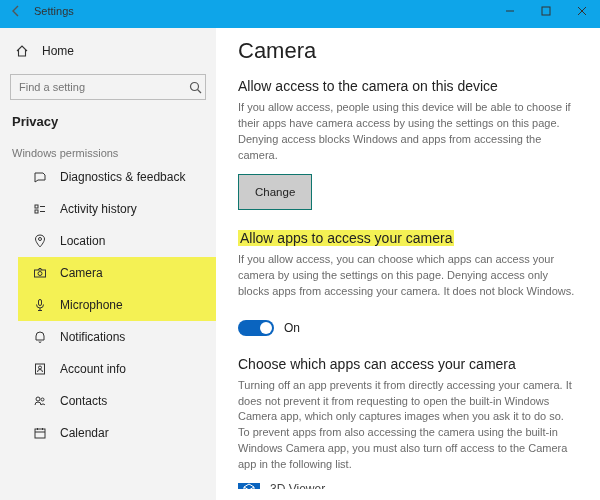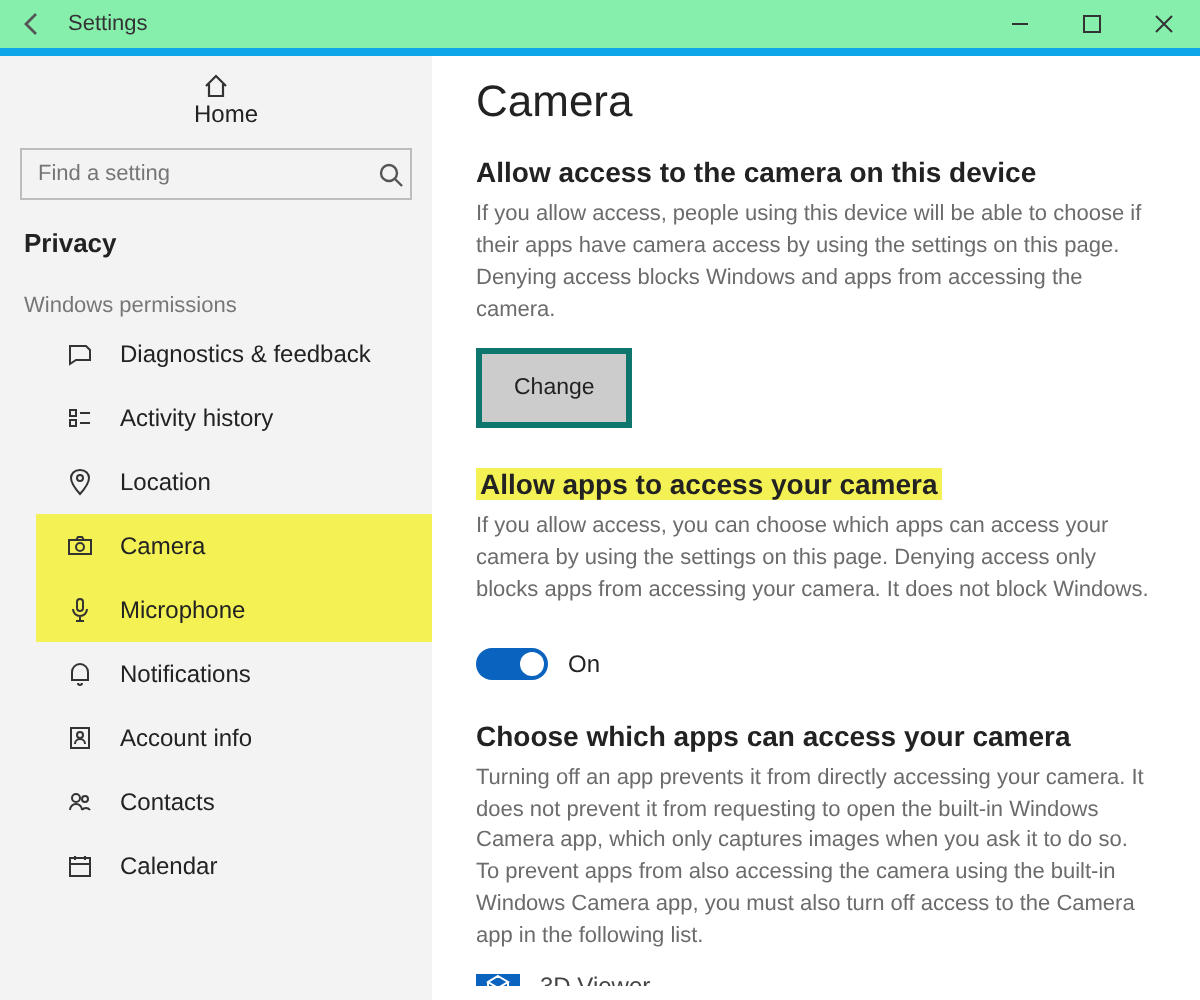--- a/index.html
+++ b/index.html
@@ -9,22 +9,22 @@
     font-size: 12px;
     color: #222;
     background: #fff;
     display: flex;
     flex-direction: column;
   }
   .titlebar {
     height: 28px;
     display: flex;
     align-items: center;
-    background: #86efac;
-    border-bottom: 4px solid #0ea5e9;
+    background: #0ea5e9;
+    border-bottom: 6px solid #0ea5e9;
   }
   .titlebar .back {
     width: 32px; height: 28px;
     display: flex; align-items: center; justify-content: center;
     color: #555;
   }
   .titlebar .title {
     flex: 1;
     font-size: 11px;
     color: #333;
@@ -47,21 +47,20 @@
     padding: 8px 0 0 0;
     display: flex;
     flex-direction: column;
     overflow: hidden;
   }
   .home-row {
     display: flex; align-items: center;
     height: 30px;
     padding: 0 12px;
     color: #222;
-    flex-direction: column;
   }
   .home-row .icon { width: 20px; display:flex; justify-content:center; }
   .home-row .label { padding-left: 10px; font-size: 12px; }
   .search {
     margin: 8px 10px 4px 10px;
     height: 26px;
     border: 1px solid #bdbdbd;
     background: #f3f3f3;
     display: flex; align-items: center;
     padding: 0 6px 0 8px;
@@ -93,27 +92,27 @@
   .nav-item .icon { width: 20px; display:flex; justify-content:center; color:#333;}
   .nav-item .label { padding-left: 10px; font-size: 12px; }
   .hl { background: #f4f154; }
   .content {
     flex: 1;
     padding: 8px 16px 0 22px;
     overflow: hidden;
     color: #333;
   }
   h1 { font-size: 22px; font-weight: 400; margin: 2px 0 14px 0; color:#222;}
-  h2 { font-size: 14px; font-weight: 700; margin: 0 0 6px 0; color:#222;}
+  h2 { font-size: 14px; font-weight: 400; margin: 0 0 6px 0; color:#222;}
   p.desc { font-size: 11px; color: #6b6b6b; line-height: 1.45; margin-bottom: 10px; max-width: 340px;}
   .status-line { font-size: 11.5px; color: #222; margin: 4px 0 6px 0;}
   .btn {
     display: inline-block;
     background: #ccc;
-    border: 3px solid #0f766e;
+    border: 1px solid #0f766e;
     padding: 11px 16px;
     font-size: 11.5px;
     color: #222;
   }
   .section { margin-bottom: 20px; }
   .hl-title { background: #f4f154; display: inline-block; padding: 0 2px;}
   .toggle {
     display: flex; align-items: center;
     margin-top: 20px;
   }

